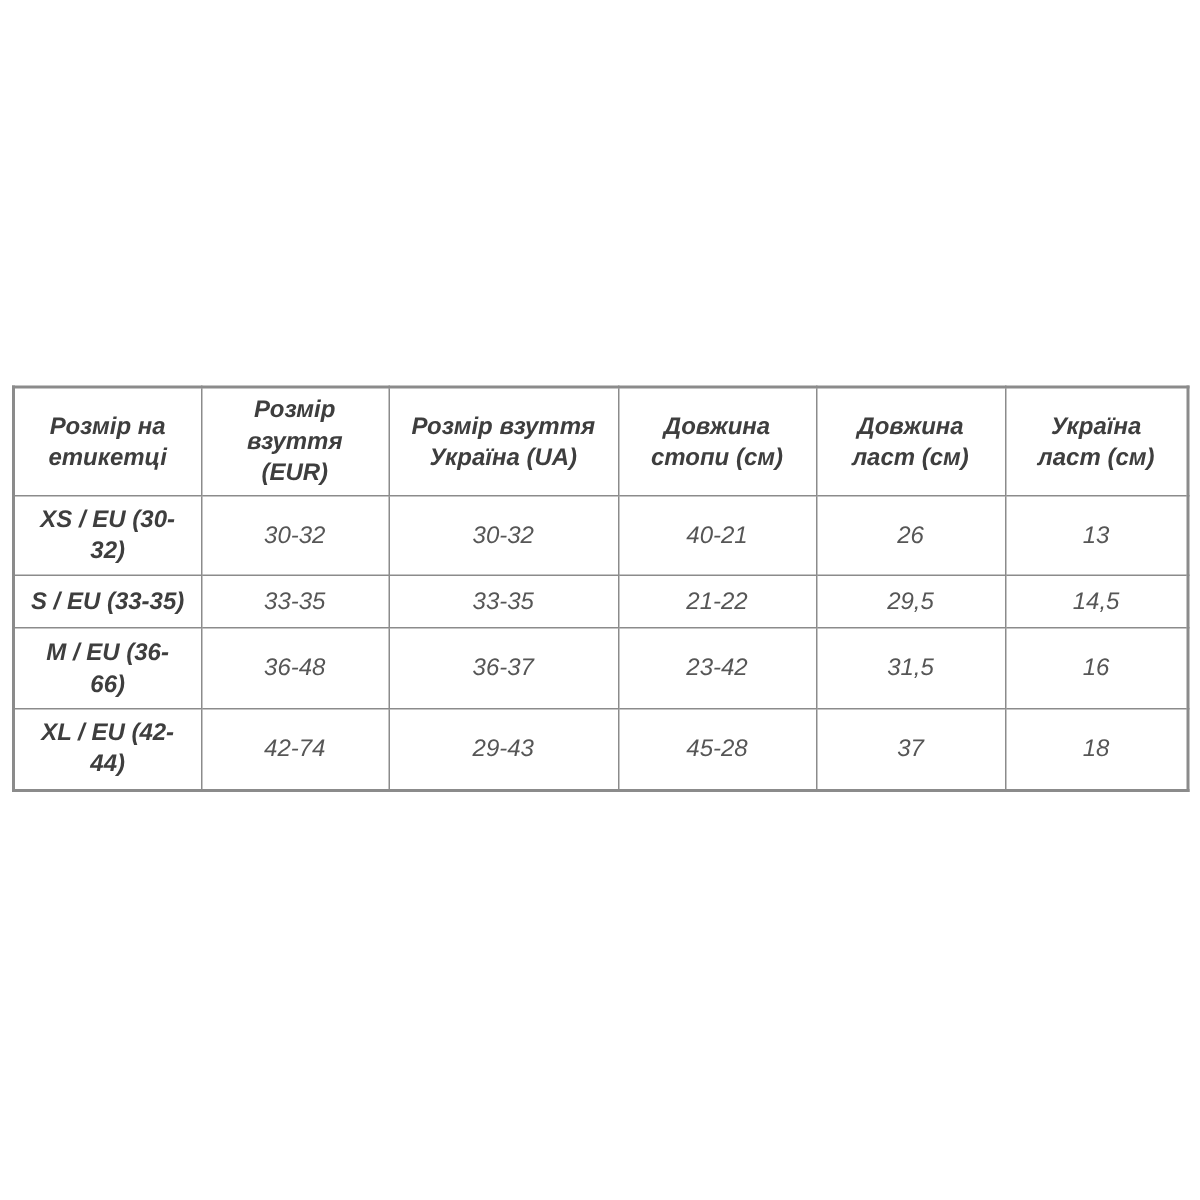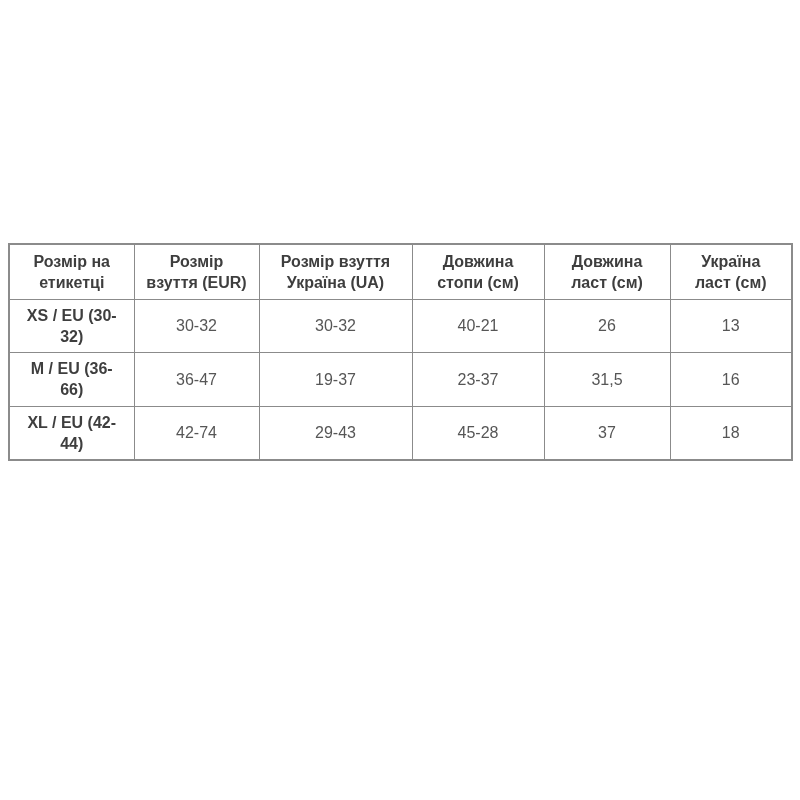--- a/index.html
+++ b/index.html
@@ -14,26 +14,27 @@
     position: relative;
     width: 800px;
     height: 800px;
     background: var(--background);
     font-family: "Liberation Sans", sans-serif;
     overflow: hidden;
   }
   table.size-table {
     position: absolute;
     left: 8px;
-    top: 243px;
+    top: 257px;
     width: 783px;
     table-layout: fixed;
     border-collapse: collapse;
     border: 2px solid var(--border);
     background: var(--background);
+    font-style: italic;
   }
   .size-table th, .size-table td {
     border: 1px solid var(--border);
     text-align: center;
     vertical-align: middle;
     white-space: pre-line;
     font-size: 16px;
     line-height: 21px;
     padding: 4px 6px;
   }
@@ -85,26 +86,34 @@
     <tbody>
       <tr class="r-xs">
         <td class="row-label">XS / EU (30-
 32)</td>
         <td>30-32</td>
         <td>30-32</td>
         <td>40-21</td>
         <td>26</td>
         <td>13</td>
       </tr>
+      <tr class="r-s">
+        <td class="row-label">S / EU (33-35)</td>
+        <td>33-35</td>
+        <td>33-35</td>
+        <td>21-22</td>
+        <td>29,5</td>
+        <td>14,5</td>
+      </tr>
       <tr class="r-m">
         <td class="row-label">M / EU (36-
 66)</td>
-        <td>36-47</td>
-        <td>19-37</td>
-        <td>23-37</td>
+        <td>36-48</td>
+        <td>36-37</td>
+        <td>23-42</td>
         <td>31,5</td>
         <td>16</td>
       </tr>
       <tr class="r-xl">
         <td class="row-label">XL / EU (42-
 44)</td>
         <td>42-74</td>
         <td>29-43</td>
         <td>45-28</td>
         <td>37</td>

